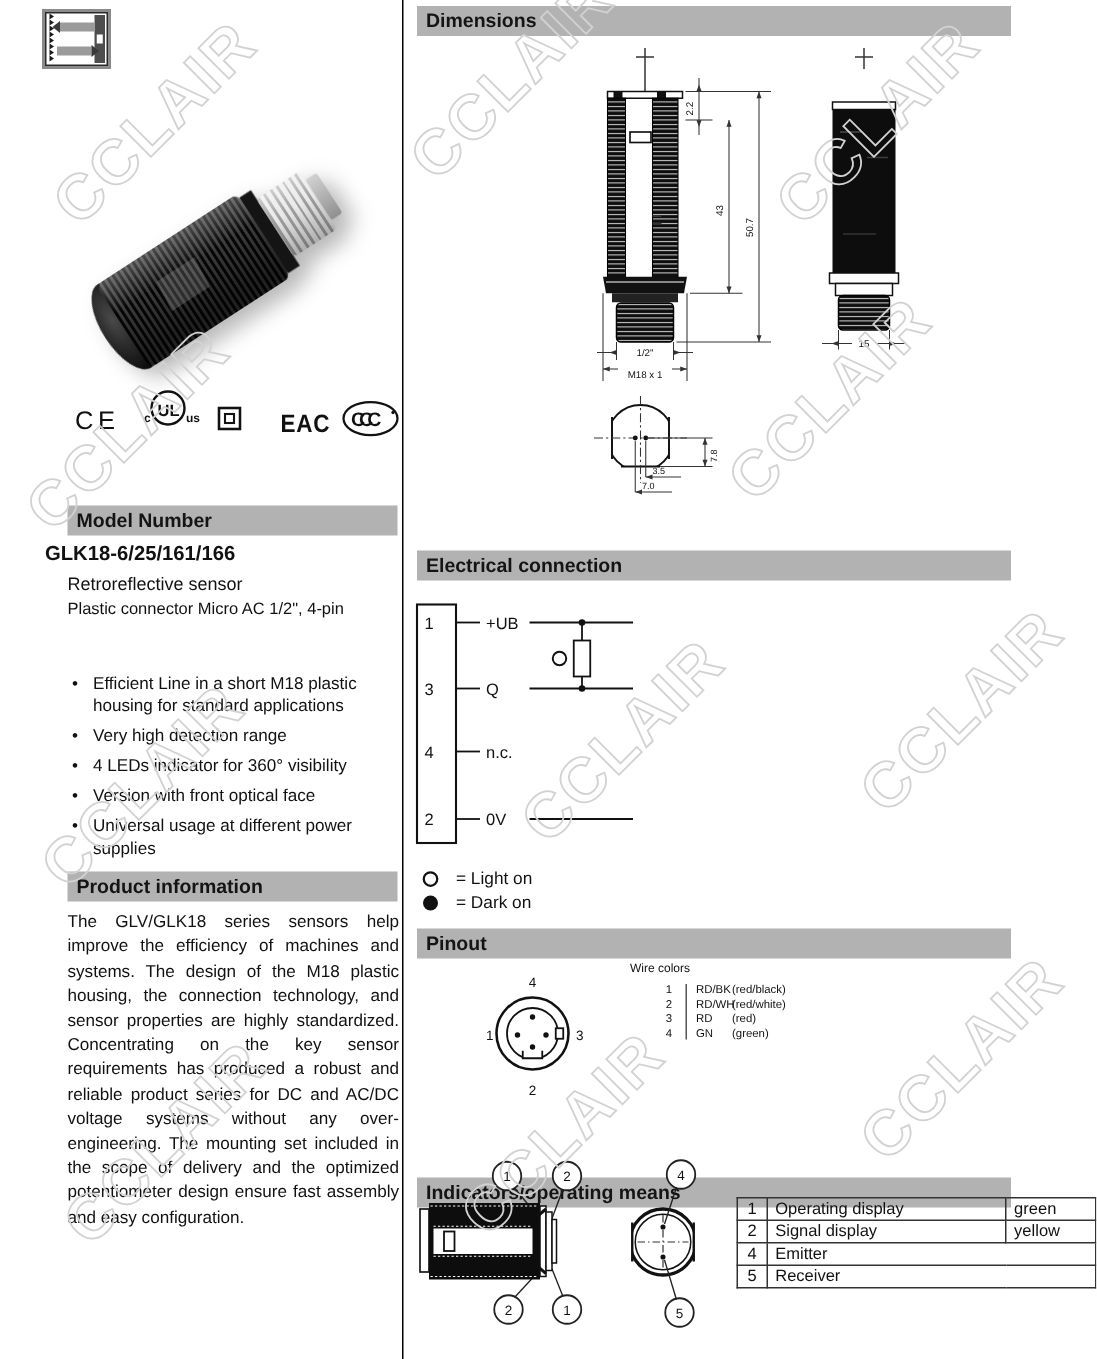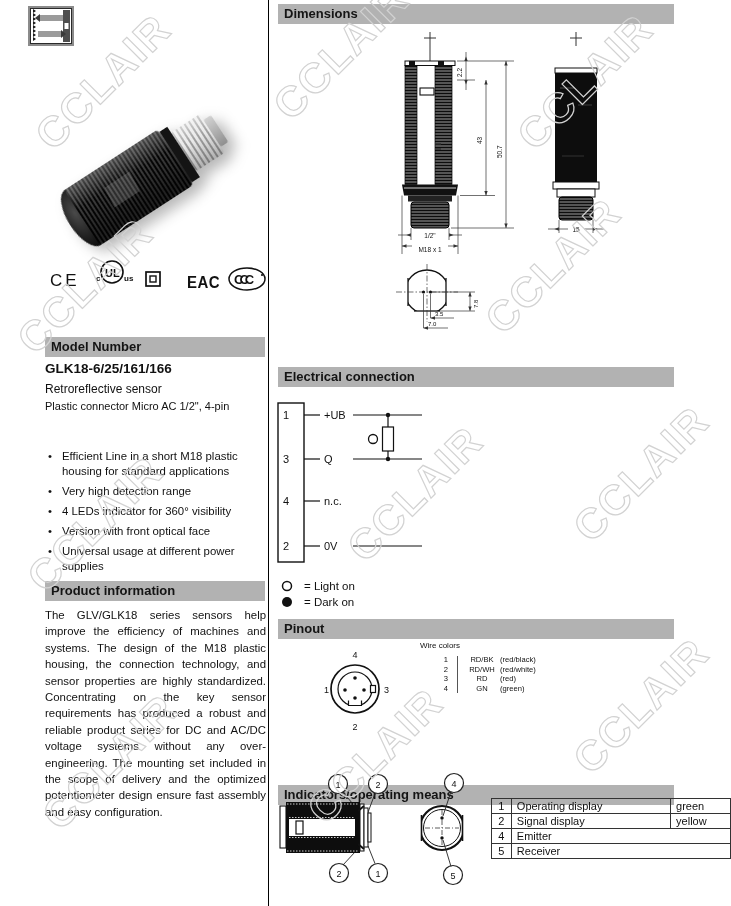--- a/index.html
+++ b/index.html
@@ -40,21 +40,21 @@
        background:linear-gradient(180deg,rgba(255,255,255,.5),rgba(255,255,255,0) 40%,rgba(0,0,0,.25));}
   .tip{width:9px;height:32px;border-radius:2px;flex:none;
        background:linear-gradient(180deg,#d2d2d2,#8f8f8f);}
   .certs{position:absolute;left:48px;top:258px;width:218px;height:48px;z-index:2;}
   .cert{position:absolute;}
   .legend-row{position:absolute;display:flex;align-items:center;gap:11px;font-size:11.5px;z-index:2;}
   .wiretitle{position:absolute;left:420px;top:641px;font-size:8px;z-index:2;}
   .wires{position:absolute;left:436px;top:655px;width:130px;z-index:2;font-size:7.6px;line-height:9.5px;}
   .wrow{position:relative;display:flex;}
   .wpin{width:12px;text-align:right;}
-  .wcode{margin-left:16px;width:36px;text-align:center;}
+  .wcode{margin-left:16px;width:24px;}
   .wdesc{}
   .wbar{position:absolute;left:457px;top:656px;width:1px;height:37px;background:#555;z-index:2;}
   table.ind{position:absolute;left:491px;top:798px;border-collapse:collapse;z-index:2;
             font-size:11px;}
   table.ind td{border:1px solid #333;height:14px;padding:0 5px;white-space:nowrap;}
   td.c-num{width:9px;text-align:center;}
   td.c-label{width:152px;}
   td.c-val{width:50px;}
   svg{position:absolute;z-index:3;overflow:visible;}
   svg.inline-ic{position:static;}
@@ -120,21 +120,21 @@
       <text x="1" y="17" font-size="15" font-weight="bold" letter-spacing="0.5" fill="#111" transform="scale(1,1.12)" font-family="Liberation Sans,sans-serif">EAC</text>
     </svg>
     <svg class="cert" style="left:178px;top:8px;position:absolute" width="44" height="26" viewBox="0 0 44 26">
       <ellipse cx="21" cy="13" rx="18" ry="11" fill="none" stroke="#111" stroke-width="1.5"></ellipse>
       <text x="8" y="18" font-size="13" font-weight="bold" letter-spacing="-4" fill="#111" font-family="Liberation Sans,sans-serif">CCC</text>
       <circle cx="36" cy="9" r="1.1" fill="#111"></circle>
     </svg>
   </div>
 
   <div class="bar bar-l" style="top:337px">Model Number</div>
-  <div class="txt model" style="left:45px;top:361px">GLK18-6/25/161/166</div>
+  <div class="txt model" style="left:30px;top:361px">GLK18-6/25/161/166</div>
   <div class="txt sub1" style="left:45px;top:382px">Retroreflective sensor</div>
   <div class="txt sub2" style="left:45px;top:400px">Plastic connector Micro AC 1/2", 4-pin</div>
 
   <div class="txt" style="left:48px;top:449px;width:217px">
     <div class="feat">
         <span class="bdot">•</span>
         <span>Efficient Line in a short M18 plastic housing for standard applications</span>
       </div>
     <div class="feat">
         <span class="bdot">•</span>

